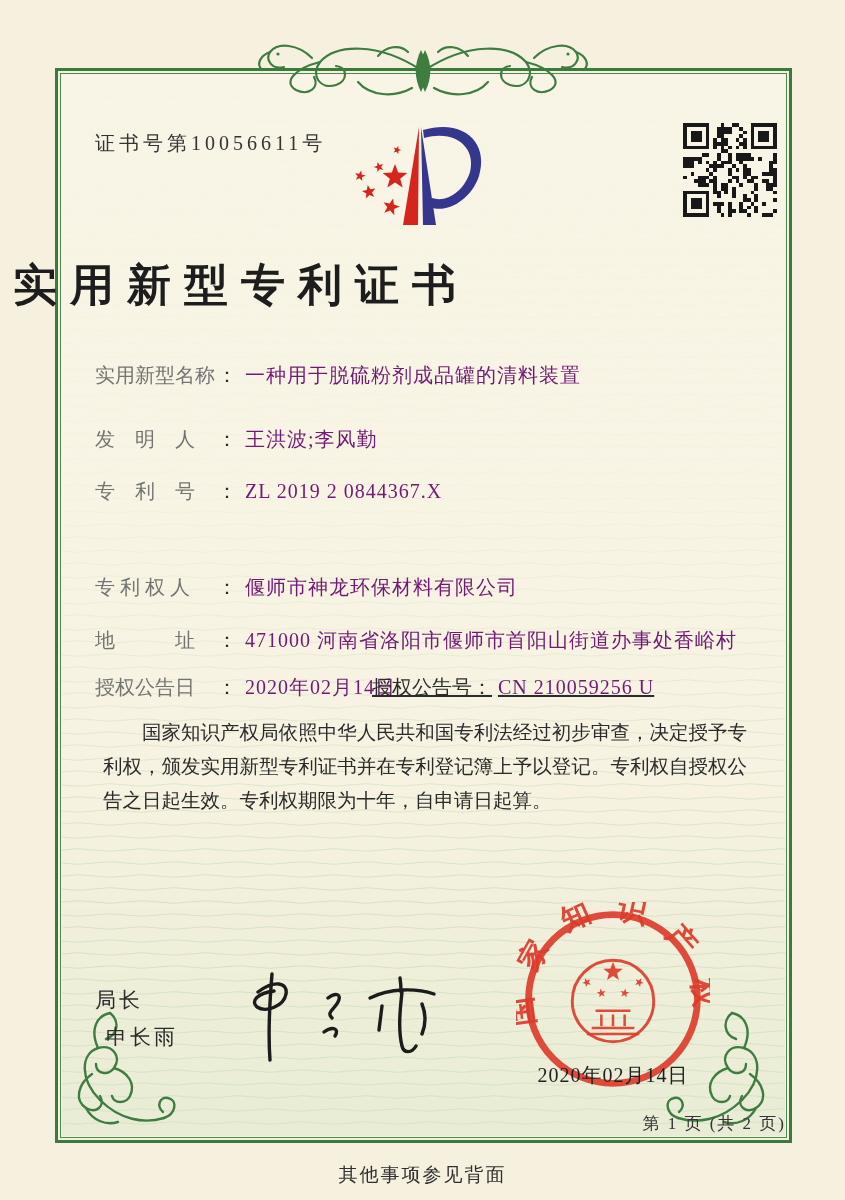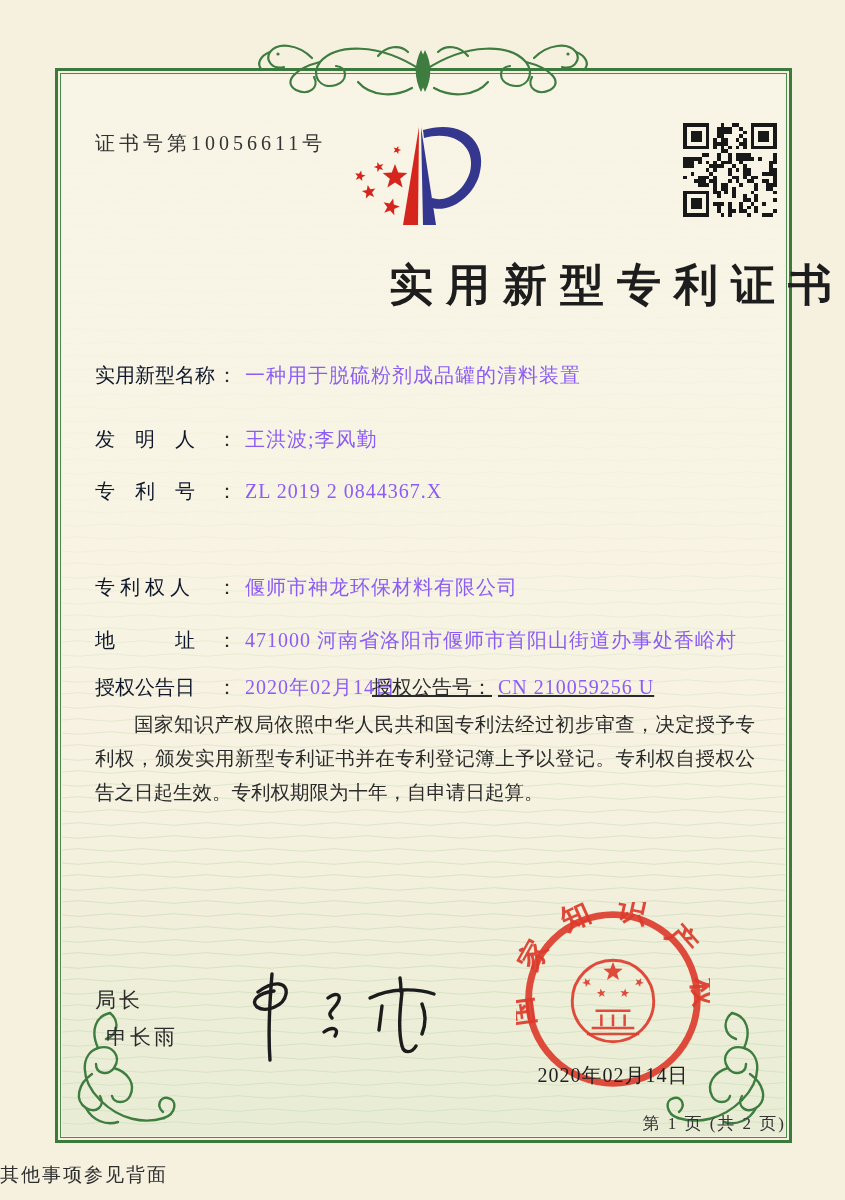--- a/index.html
+++ b/index.html
@@ -42,51 +42,51 @@
   
   .content{position:absolute;inset:0;z-index:6;}
   .cert-no{
     position:absolute;left:95px;top:130px;
     font-size:20px;letter-spacing:4px;color:#333;
   }
   .logo{position:absolute;left:343px;top:118px;width:180px;height:118px;}
   .qr{position:absolute;left:683px;top:123px;width:94px;height:94px;}
   .title{
     position:absolute;left:0;top:256px;width:100%;
-    text-align:right;font-size:44px;font-weight:700;
+    text-align:left;font-size:44px;font-weight:700;
     letter-spacing:13px;text-indent:13px;color:#1d1d1d;
   }
   .field-row{position:absolute;left:95px;width:660px;font-size:20px;white-space:nowrap;}
-  .field-row .lbl{display:inline-block;min-width:122px;color:#0f172a;}
+  .field-row .lbl{display:inline-block;min-width:122px;color:#737373;}
   .field-row .colon{margin-right:8px;}
-  .field-row .val{letter-spacing:1px;color:#8b5cf6;}
+  .field-row .val{letter-spacing:1px;color:#701a75;}
   .row-0{top:362px}.row-1{top:426px}.row-2{top:478px}.row-3{top:521px}
   .row-4{top:574px}.row-5{top:627px}.row-6{top:674px}
   .grant-pair{position:absolute;left:277px;top:0;text-decoration:underline;}
   .grant-pair .colon{margin-right:6px;}
   .paras{
     position:absolute;left:95px;top:708px;width:660px;
     font-size:19.5px;line-height:34px;text-align:justify;color:#2a2a2a;
   }
-  .paras p{margin:0;text-indent:2em;}
+  .paras p{margin:8px;text-indent:2em;}
   .director-title{position:absolute;left:95px;top:986px;font-size:21px;letter-spacing:3px;}
   .director-name{position:absolute;left:95px;top:1023px;font-size:21px;letter-spacing:3px;margin-left:11px;}
   .signature{position:absolute;left:228px;top:968px;width:240px;height:100px;}
   .seal{position:absolute;left:516px;top:902px;width:194px;height:194px;}
   .seal-date{
     position:absolute;left:510px;top:1062px;width:206px;
     text-align:center;font-size:20px;letter-spacing:1px;color:#1f1f1f;
   }
   .page-info{
     position:absolute;left:55px;top:1112px;width:731px;
     text-align:right;font-size:17px;letter-spacing:2px;color:#333;
   }
   .back-note{
     position:absolute;left:0;top:1162px;width:100%;
-    text-align:left;font-size:19px;letter-spacing:2px;color:#2e2e2e;
+    text-align:center;font-size:19px;letter-spacing:2px;color:#2e2e2e;
   }
 </style>
 </head>
 <body>
 
 <svg width="0" height="0" style="position:absolute" aria-hidden="true">
   <defs>
     <polygon id="star5" points="0,-10 2.47,-3.4 9.51,-3.09 3.99,1.3 5.88,8.09 0,4.2 -5.88,8.09 -3.99,1.3 -9.51,-3.09 -2.47,-3.4"></polygon>
   </defs>
 </svg>

